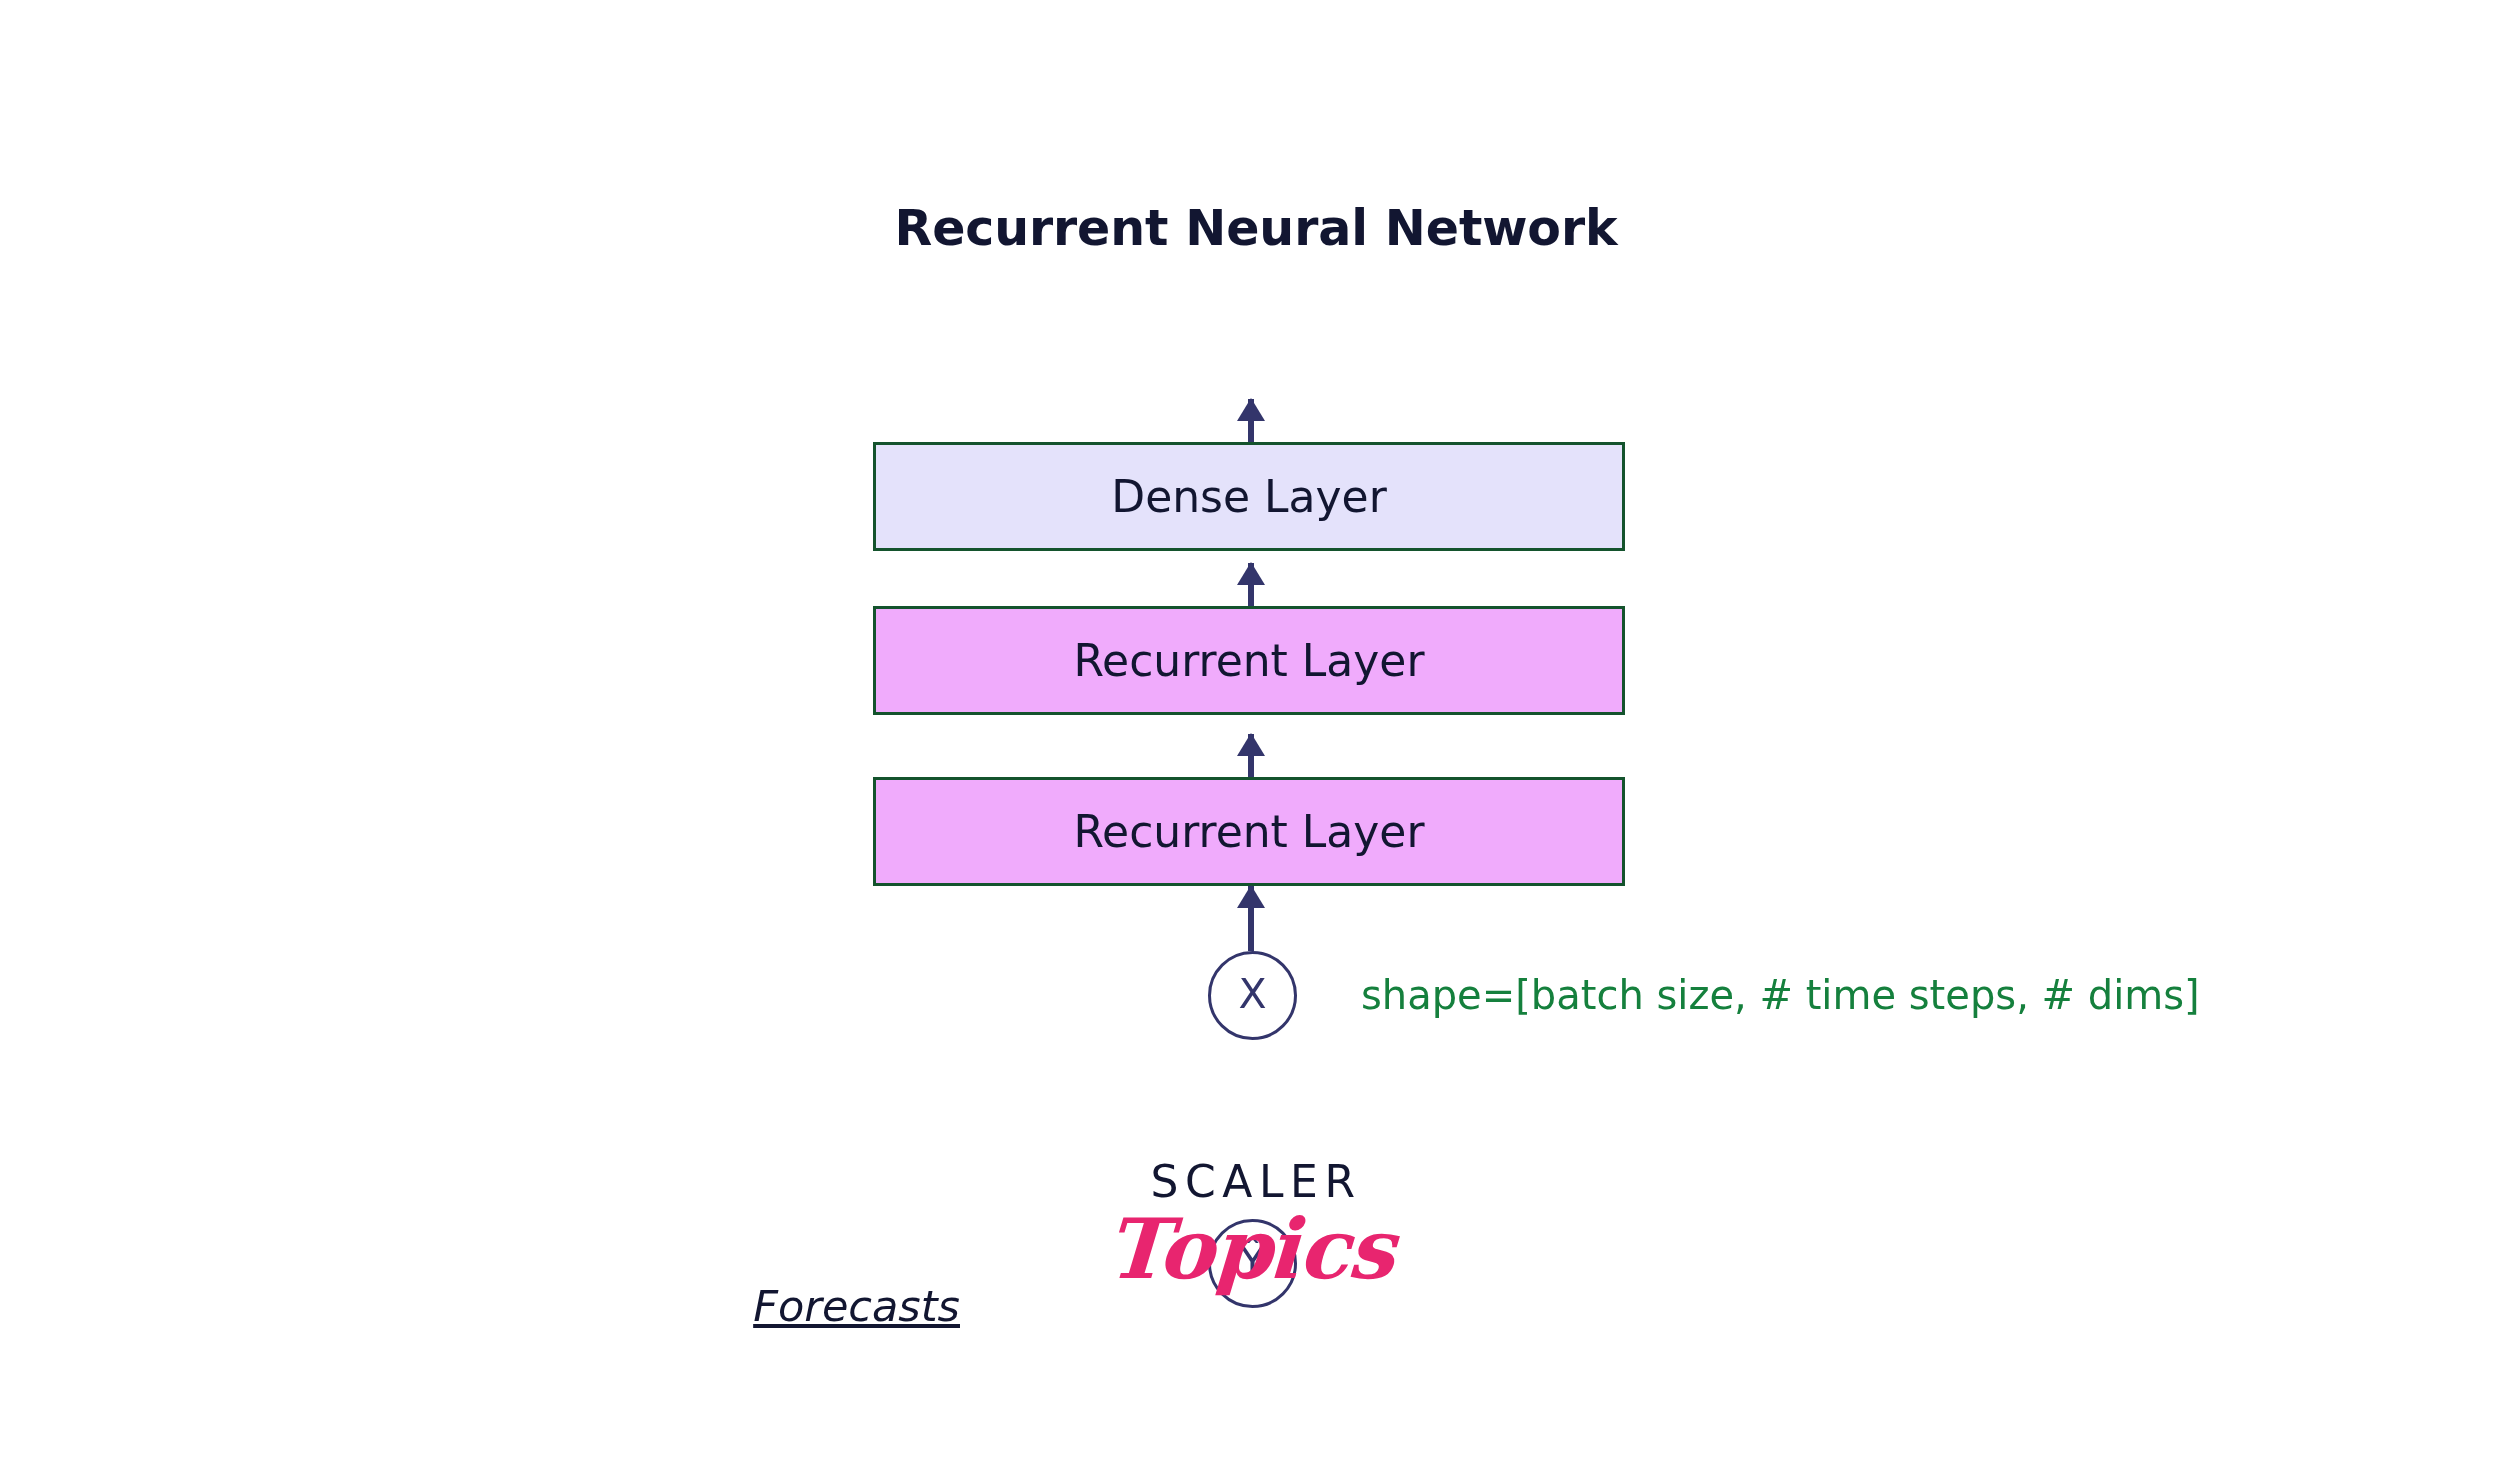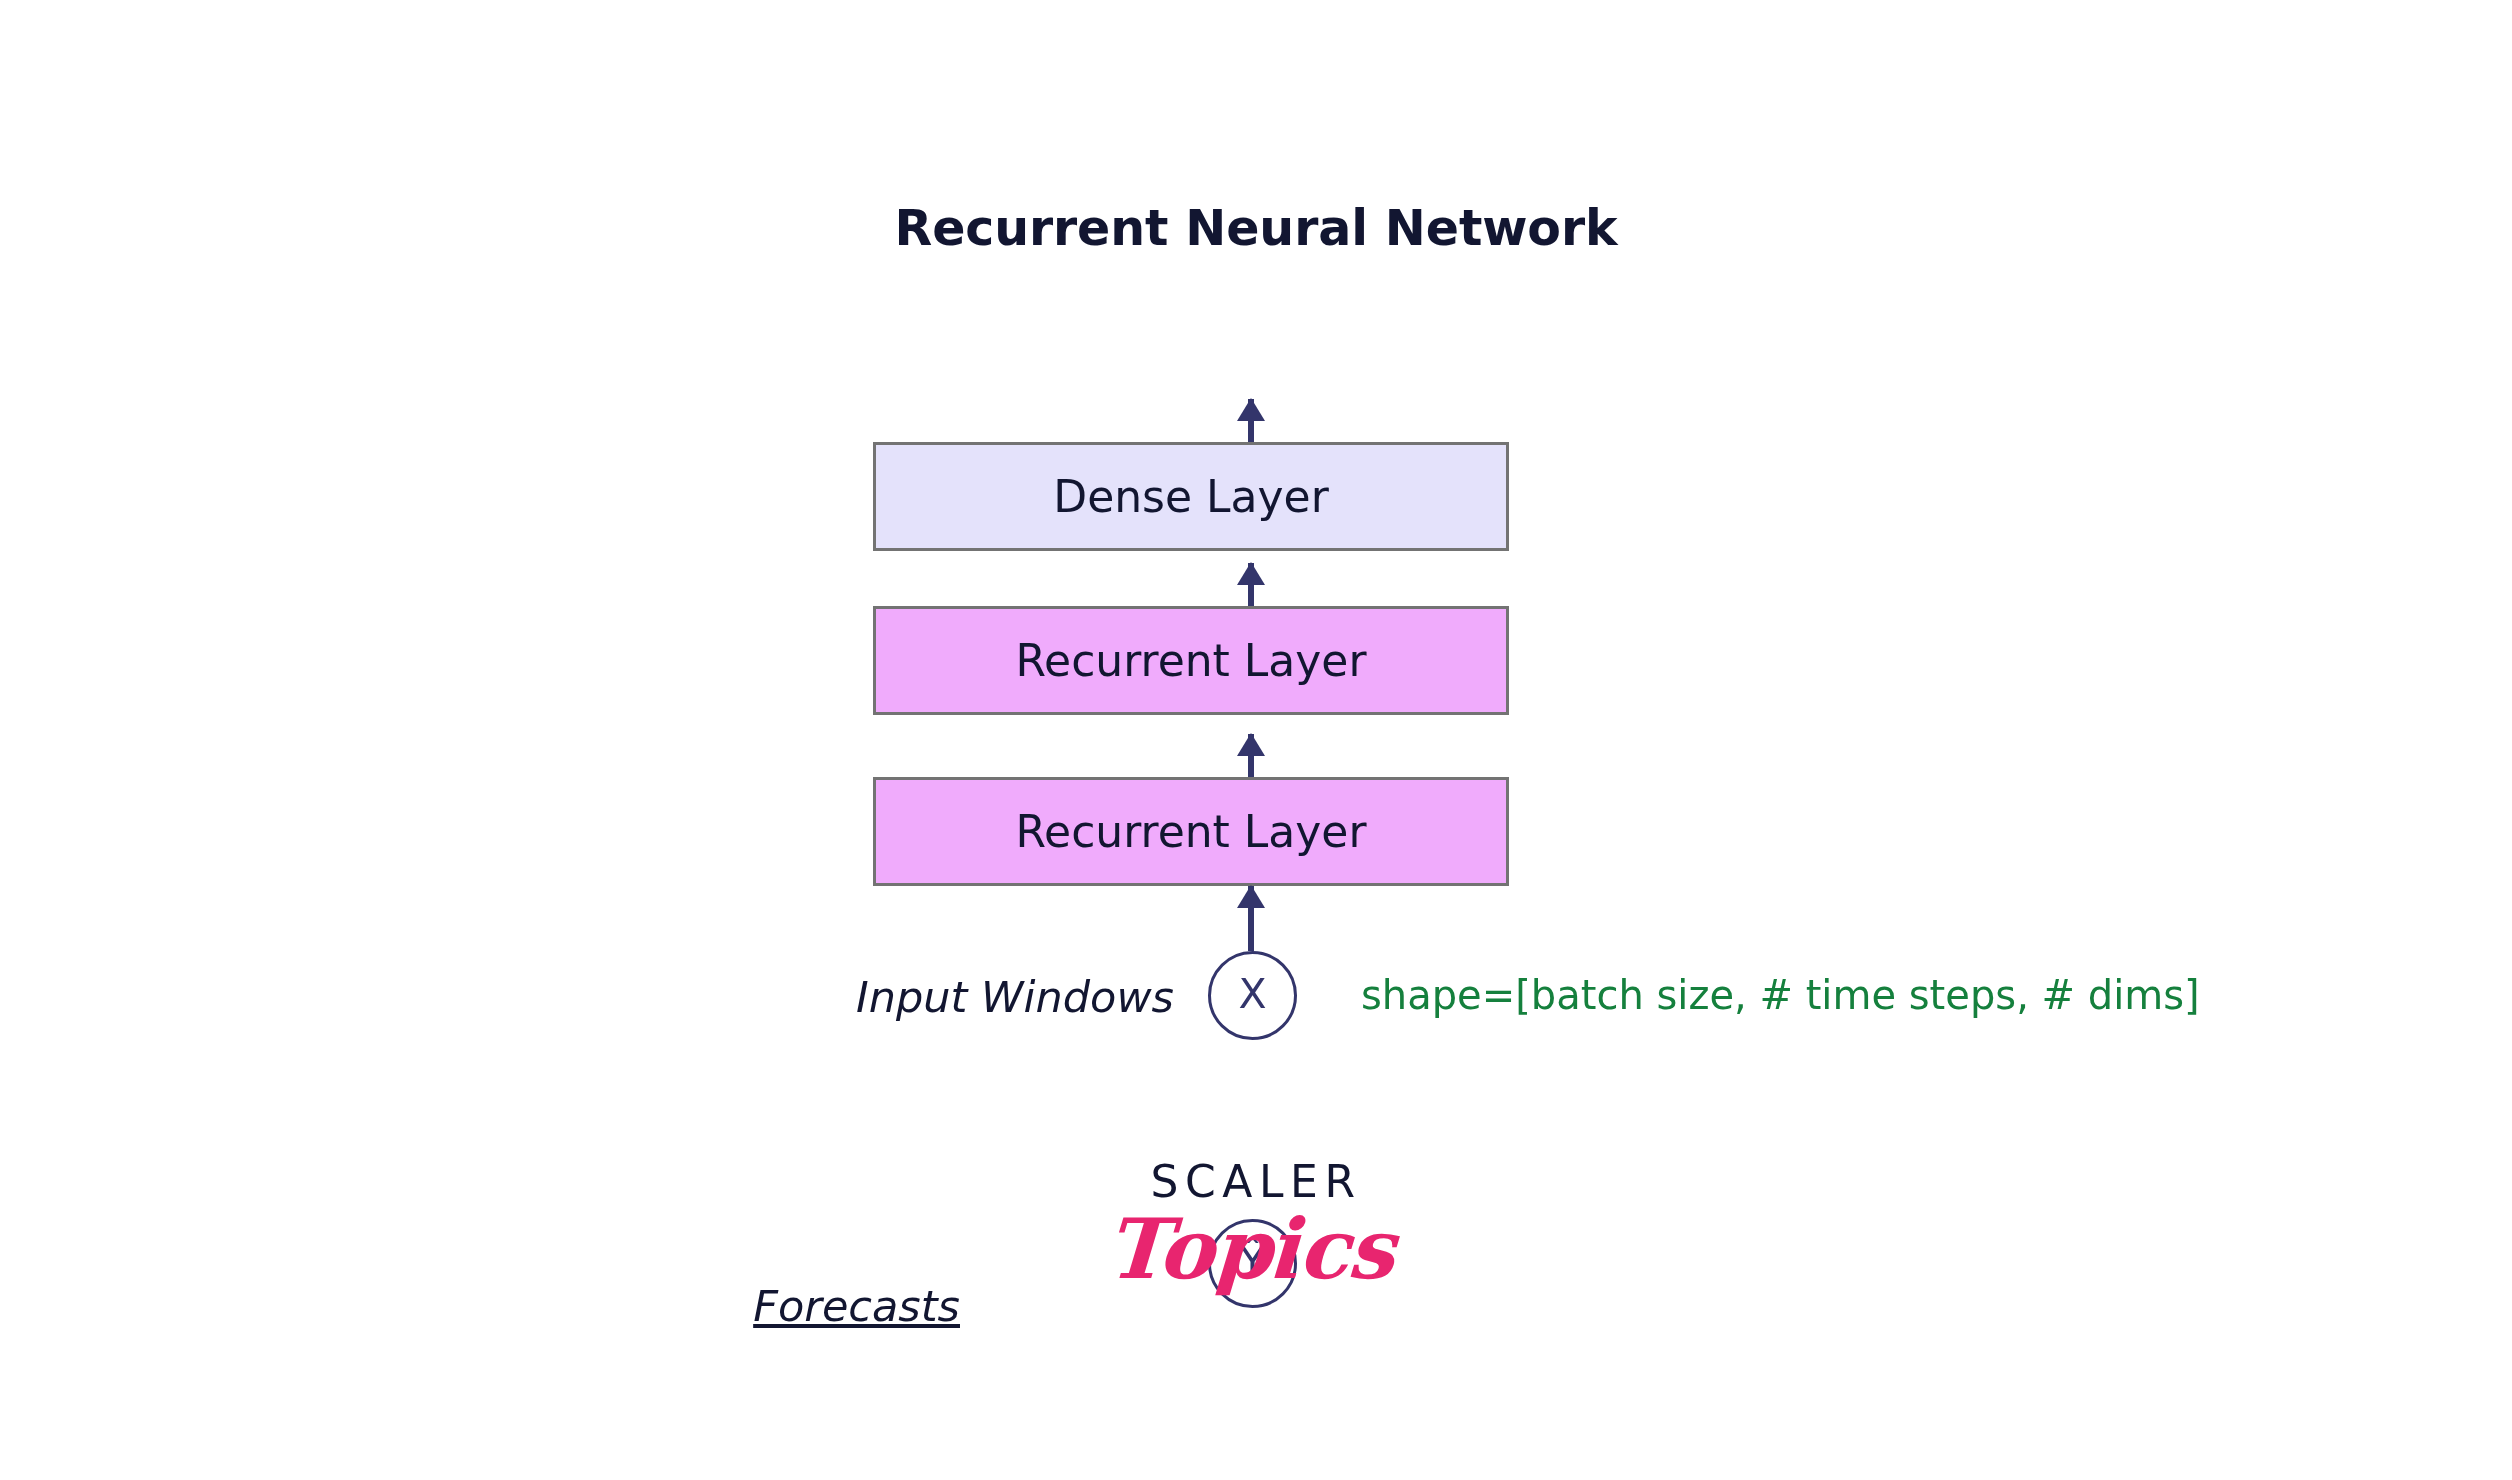--- a/index.html
+++ b/index.html
@@ -86,23 +86,23 @@
     top: 972px;
     font-size: 40px;
     color: #15803d;
     white-space: nowrap;
   }
 
   
   .layer-box {
     position: absolute;
     left: 873px;
-    width: 636px;
+    width: 752px;
     height: 109px;
-    border: 3px solid #737373;
+    border: 3px solid #14532d;
     display: flex;
     align-items: center;
     justify-content: center;
     font-size: 44px;
     color: #121631;
     white-space: nowrap;
   }
   .layer-box.dense      { background: #e4e2fb; }
   .layer-box.recurrent  { background: #f0abfc; }
 
@@ -193,21 +193,20 @@
   </div>
 
   <div id="arrow-rec2-to-rec1" class="arrow"></div>
 
   <div id="layer-recurrent-2" class="layer-box recurrent">
     <span>Recurrent Layer</span>
   </div>
 
   <div id="arrow-input-to-rec2" class="arrow"></div>
 
-  <div id="input-windows-label" class="side-label">Input Windows</div>
 
   <div id="input-node" class="node-circle">
     <span class="glyph">X</span>
   </div>
 
   <div id="shape-annotation">shape=[batch size, # time steps, # dims]</div>
 
   <div id="brand-logo">
     <span id="logo-scaler">SCALER</span>
     <span id="logo-topics">Topics</span>

